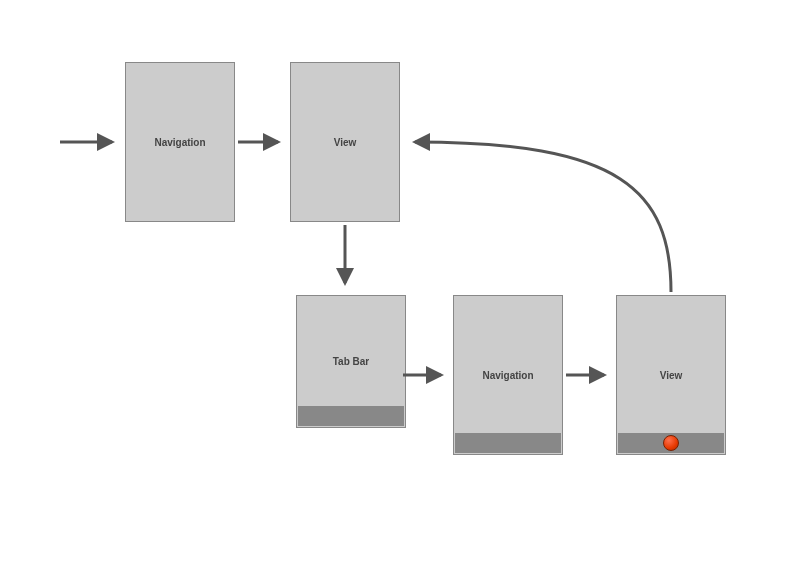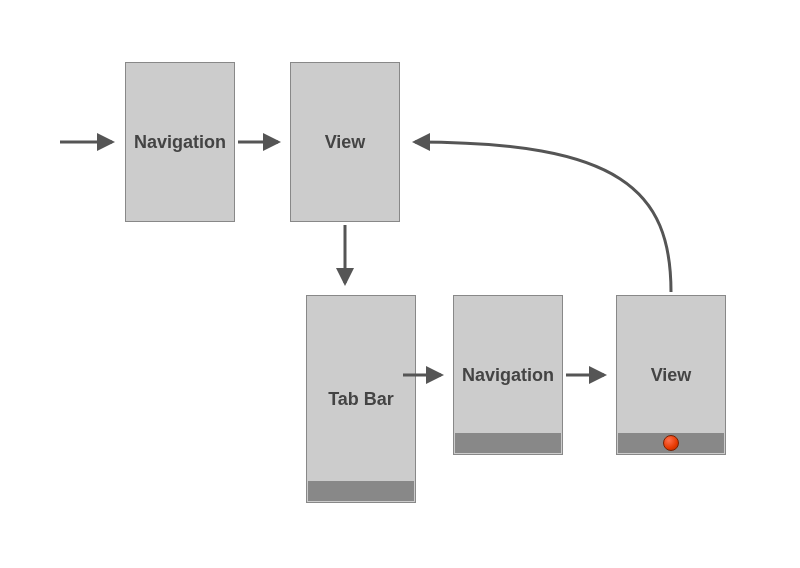--- a/index.html
+++ b/index.html
@@ -15,21 +15,21 @@
   .box {
     position: absolute;
     background: #cccccc;
     border: 1px solid #888888;
     box-sizing: border-box;
     display: flex;
     align-items: center;
     justify-content: center;
   }
   .box span {
-    font-size: 18px;
+    font-size: 10px;
     font-weight: bold;
     color: #444444;
     text-align: left;
   }
   .tabbar-bottom {
     position: absolute;
     left: 1px;
     right: 1px;
     bottom: 1px;
     height: 20px;
@@ -59,21 +59,21 @@
 <body>
 
 <div class="box" style="left:125px; top:62px; width:110px; height:160px;">
   <span>Navigation</span>
 </div>
 
 <div class="box" style="left:290px; top:62px; width:110px; height:160px;">
   <span>View</span>
 </div>
 
-<div class="box" style="left:306px; top:295px; width:110px; height:208px;">
+<div class="box" style="left:296px; top:295px; width:110px; height:133px;">
   <span>Tab Bar</span>
   <div class="tabbar-bottom"></div>
 </div>
 
 <div class="box" style="left:453px; top:295px; width:110px; height:160px;">
   <span>Navigation</span>
   <div class="tabbar-bottom"></div>
 </div>
 
 <div class="box" style="left:616px; top:295px; width:110px; height:160px;">

